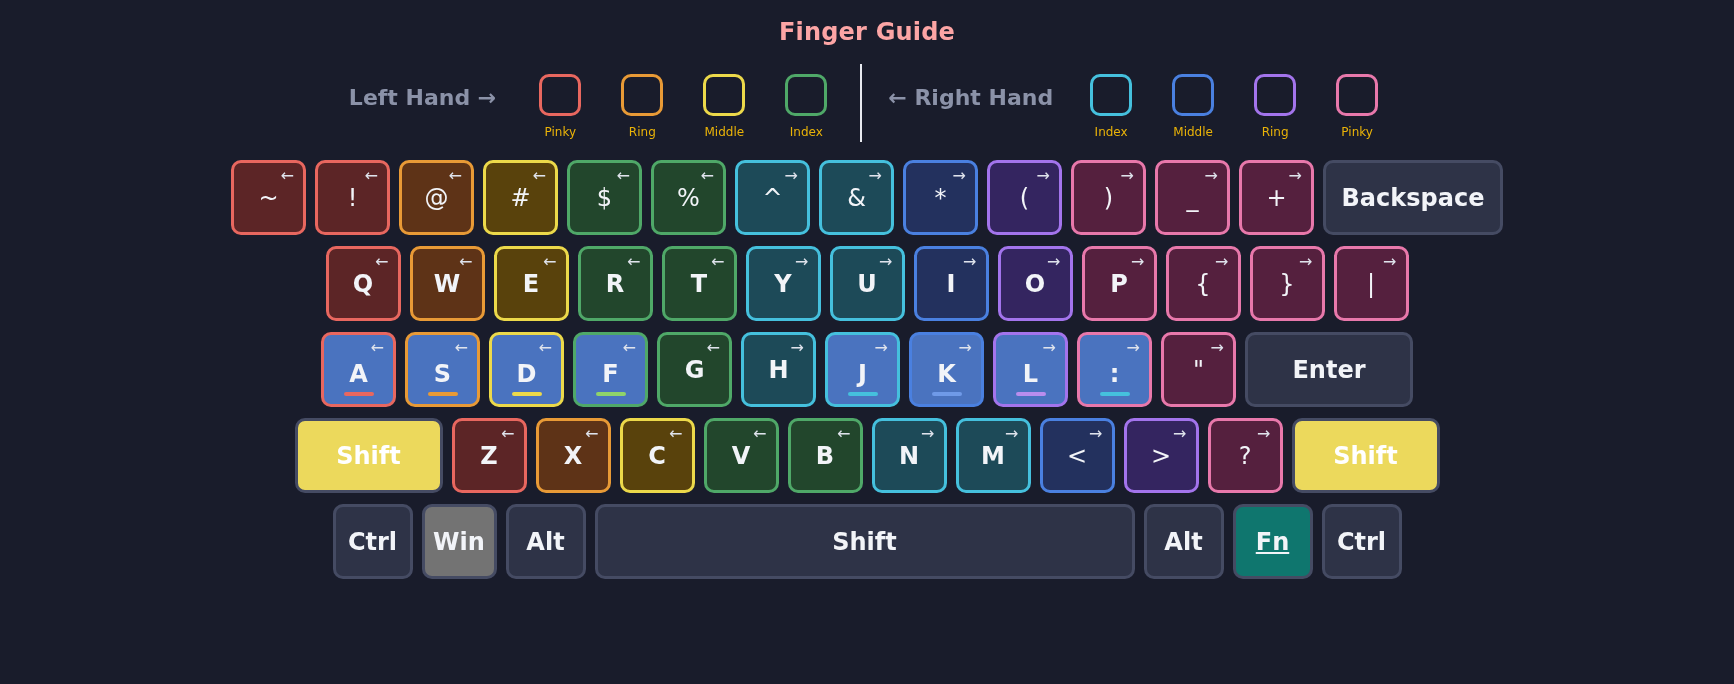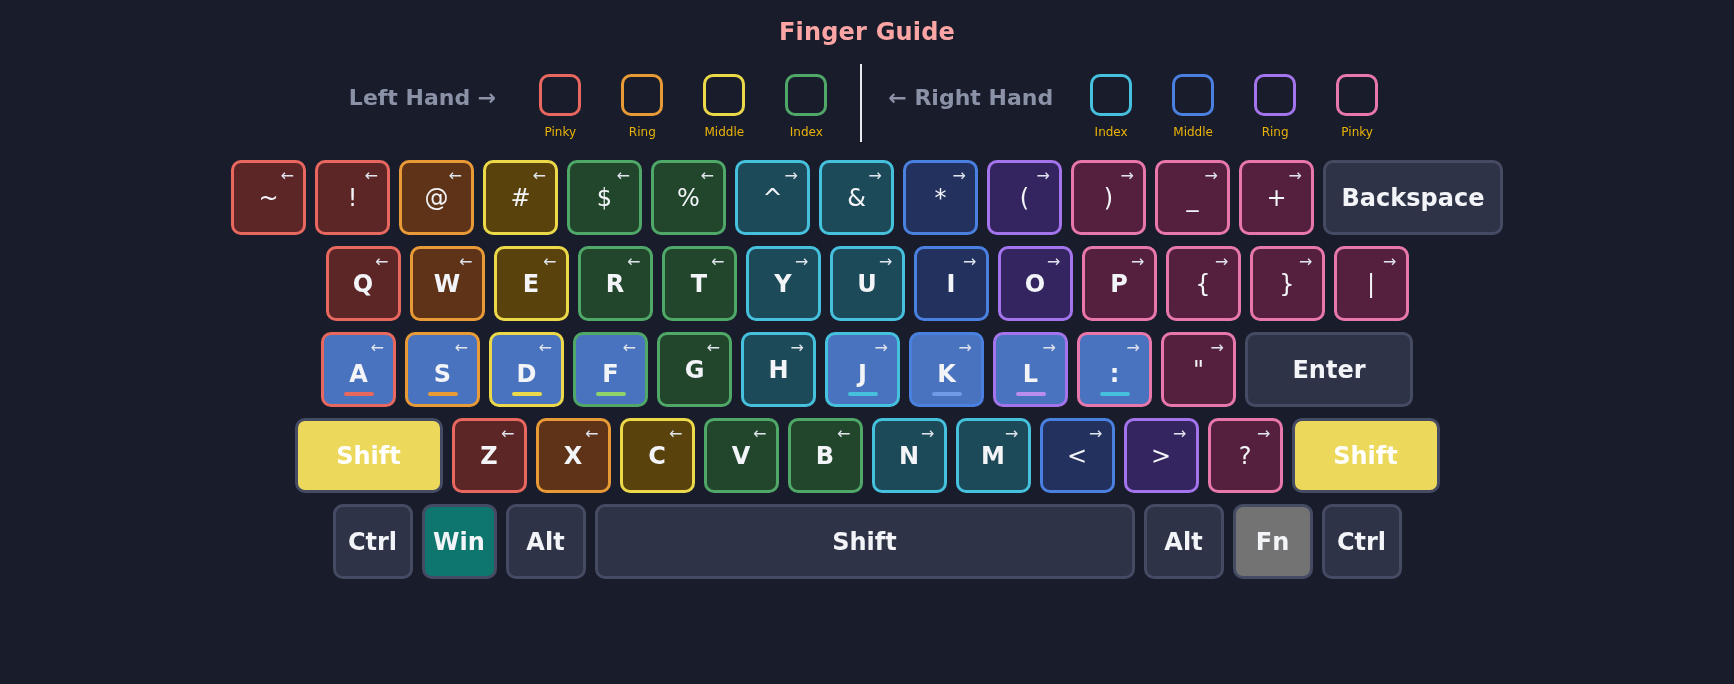--- a/index.html
+++ b/index.html
@@ -381,33 +381,33 @@
           <span class="glyph">?</span>
         </div>
         <div class="key shift" style="width: 148px; background: rgb(236, 217, 92); border-color: rgb(69, 75, 99); color: rgb(255, 255, 255);">
           <span class="glyph">Shift</span>
         </div>
       </div>
       <div class="krow">
         <div class="key mod" style="width: 80px; background: rgb(46, 51, 71); border-color: rgb(69, 75, 99);">
           <span class="glyph">Ctrl</span>
         </div>
-        <div class="key mod" style="width: 57px; background: #0f766e; border-color: rgb(69, 75, 99);">
+        <div class="key mod" style="width: 57px; background: #737373; border-color: rgb(69, 75, 99);">
           <span class="glyph">Win</span>
         </div>
         <div class="key mod" style="width: 80px; background: rgb(46, 51, 71); border-color: rgb(69, 75, 99);">
           <span class="glyph">Alt</span>
         </div>
         <div class="key mod" style="width: 540px; background: rgb(46, 51, 71); border-color: rgb(69, 75, 99);">
           <span class="glyph">Shift</span>
         </div>
         <div class="key mod" style="width: 80px; background: rgb(46, 51, 71); border-color: rgb(69, 75, 99);">
           <span class="glyph">Alt</span>
         </div>
-        <div class="key mod" style="width: 80px; background: #737373; border-color: rgb(69, 75, 99);">
+        <div class="key mod" style="width: 80px; background: #0f766e; border-color: rgb(69, 75, 99); text-decoration: underline;">
           <span class="glyph">Fn</span>
         </div>
         <div class="key mod" style="width: 80px; background: rgb(46, 51, 71); border-color: rgb(69, 75, 99);">
           <span class="glyph">Ctrl</span>
         </div>
       </div>
     </div>
 
 </div>
 

